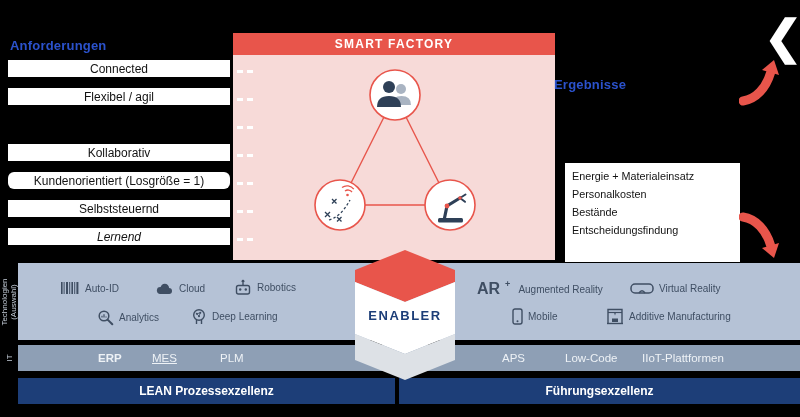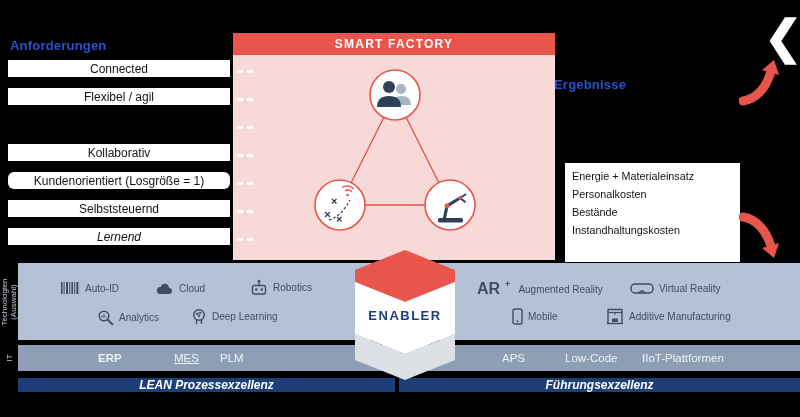--- a/index.html
+++ b/index.html
@@ -25,22 +25,22 @@
   .tech-band{position:absolute;left:18px;top:263px;width:782px;height:77px;background:#b5c2d6;}
   .it-band{position:absolute;left:18px;top:345px;width:782px;height:26px;background:#8e9fb5;}
   .side-label{position:absolute;left:0;width:18px;}
   .side-label .rot{position:absolute;left:50%;top:50%;transform:translate(-50%,-50%) rotate(-90deg);
                    text-align:center;font-size:8px;line-height:9px;color:#c3ccd7;white-space:nowrap;}
   .tech-item{position:absolute;display:flex;align-items:center;gap:5px;color:#3f4e63;}
   .tech-item .tlabel{font-size:10px;white-space:nowrap;}
   .ar-big{font-size:16px;font-weight:bold;line-height:1;}
   .ar-sup{font-size:9px;font-weight:bold;position:relative;top:-5px;margin-right:3px;}
   .it-item{position:absolute;top:345px;height:26px;line-height:26px;color:#eef2f6;font-size:11.5px;white-space:nowrap;}
-  .exc-band{position:absolute;top:378px;height:14px;background:#1d3e78;color:#fff;font-size:12px;font-weight:bold;
-            display:flex;align-items:center;justify-content:center;font-style:italic;}
+  .exc-band{position:absolute;top:378px;height:26px;background:#1d3e78;color:#fff;font-size:12px;font-weight:bold;
+            display:flex;align-items:center;justify-content:center;}
   .ribbon-svg{position:absolute;left:345px;top:242px;z-index:6;}
   .enabler-label{position:absolute;left:345px;top:308px;width:120px;text-align:center;font-size:13px;
                  font-weight:bold;letter-spacing:1.5px;color:#1d3e78;z-index:7;}
 </style>
 </head>
 <body>
 
 <div class="stage">
 
   <div class="sec-title" style="left:10px;top:38px;">Anforderungen</div>
@@ -119,21 +119,21 @@
   <div class="sec-title" style="left:554px;top:38px;margin-top:39px;">Ergebnisse</div>
   <svg class="arrow-svg" style="left:739px;top:57px;" width="44" height="50" viewBox="0 0 44 50">
     <path d="M4 44 C17 42 27 31 31.5 16" stroke="#e8554b" stroke-width="9" fill="none" stroke-linecap="round"></path>
     <polygon points="35,3 40,18 23,13" fill="#e8554b"></polygon>
   </svg>
 
   <div class="res-box res-box-2">
     <div class="line">Energie + Materialeinsatz</div>
     <div class="line">Personalkosten</div>
     <div class="line">Bestände</div>
-    <div class="line">Instandhaltungskosten</div>
+    <div class="line">Entscheidungsfindung</div>
   </div>
   <svg class="arrow-svg" style="left:739px;top:211px;" width="44" height="50" viewBox="0 0 44 50">
     <path d="M4 6 C17 8 27 19 31.5 34" stroke="#e8554b" stroke-width="9" fill="none" stroke-linecap="round"></path>
     <polygon points="35,47 40,32 23,37" fill="#e8554b"></polygon>
   </svg>
 
   <div class="back-chevron">❮</div>
 
   <div class="tech-band"></div>
   <div class="side-label" style="top:263px;height:77px;">
@@ -163,21 +163,21 @@
       <g fill="#3f4e63">
         <circle cx="6.3" cy="9.5" r="3.4"></circle>
           <circle cx="10.8" cy="7" r="4.3"></circle>
         <circle cx="15" cy="10" r="3"></circle>
           <rect x="5" y="9" width="11" height="4" rx="2"></rect>
       </g>
     </svg>
     <span class="tlabel">Cloud</span>
   </div>
 
-  <div class="tech-item" style="left:250px;top:279px;justify-content:center;">
+  <div class="tech-item" style="left:234px;top:279px;justify-content:center;">
     <svg width="18" height="17" viewBox="0 0 18 17">
       <g fill="none" stroke="#3f4e63" stroke-width="1.4">
         <rect x="2.5" y="6.5" width="13" height="8.5" rx="2"></rect>
           <path d="M9 6.5 V3.2"></path>
       </g>
       <circle cx="9" cy="2.2" r="1.4" fill="#3f4e63"></circle>
       <circle cx="6.2" cy="10.5" r="1.2" fill="#3f4e63"></circle>
       <circle cx="11.8" cy="10.5" r="1.2" fill="#3f4e63"></circle>
     </svg>
     <span class="tlabel">Robotics</span>
@@ -237,21 +237,21 @@
     <span class="tlabel">Additive Manufacturing</span>
   </div>
 
   <div class="it-band"></div>
   <div class="side-label" style="top:345px;height:26px;">
     <div class="rot">
       <div>IT</div>
     </div>
   </div>
   <div class="it-item" style="left:98px;font-weight:bold;">ERP</div>
-  <div class="it-item" style="left:174px;text-decoration:underline;">MES</div>
+  <div class="it-item" style="left:152px;text-decoration:underline;">MES</div>
   <div class="it-item" style="left:220px;">PLM</div>
   <div class="it-item" style="left:502px;">APS</div>
   <div class="it-item" style="left:565px;">Low-Code</div>
   <div class="it-item" style="left:642px;">IIoT-Plattformen</div>
 
   <div class="exc-band" style="left:18px;width:377px;">
     <span>LEAN Prozessexzellenz</span>
   </div>
   <div class="exc-band" style="left:399px;width:401px;">
     <span>Führungsexzellenz</span>

